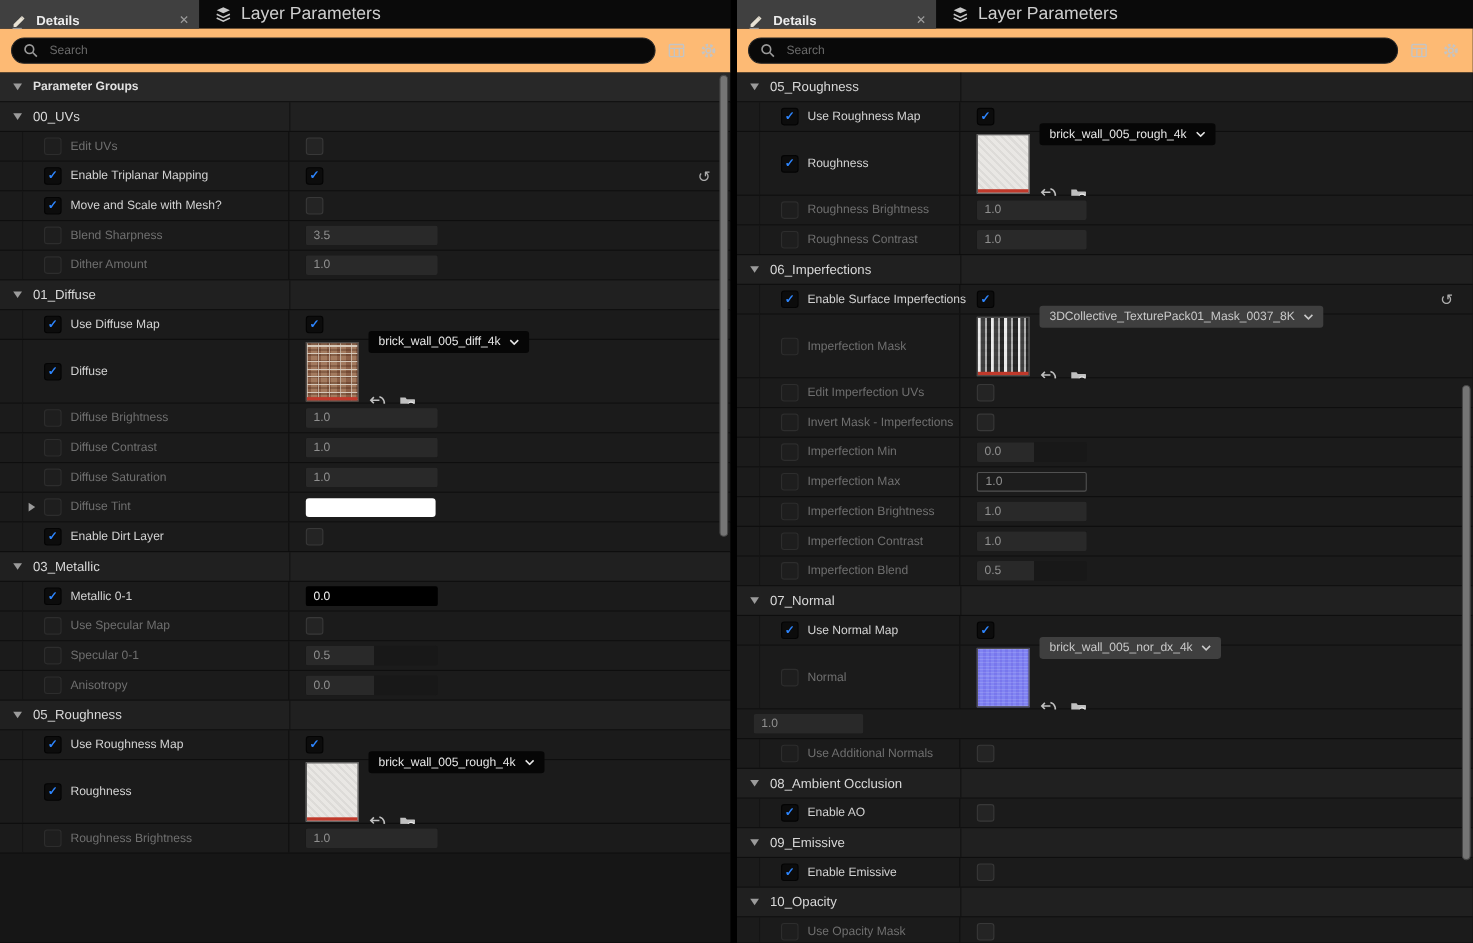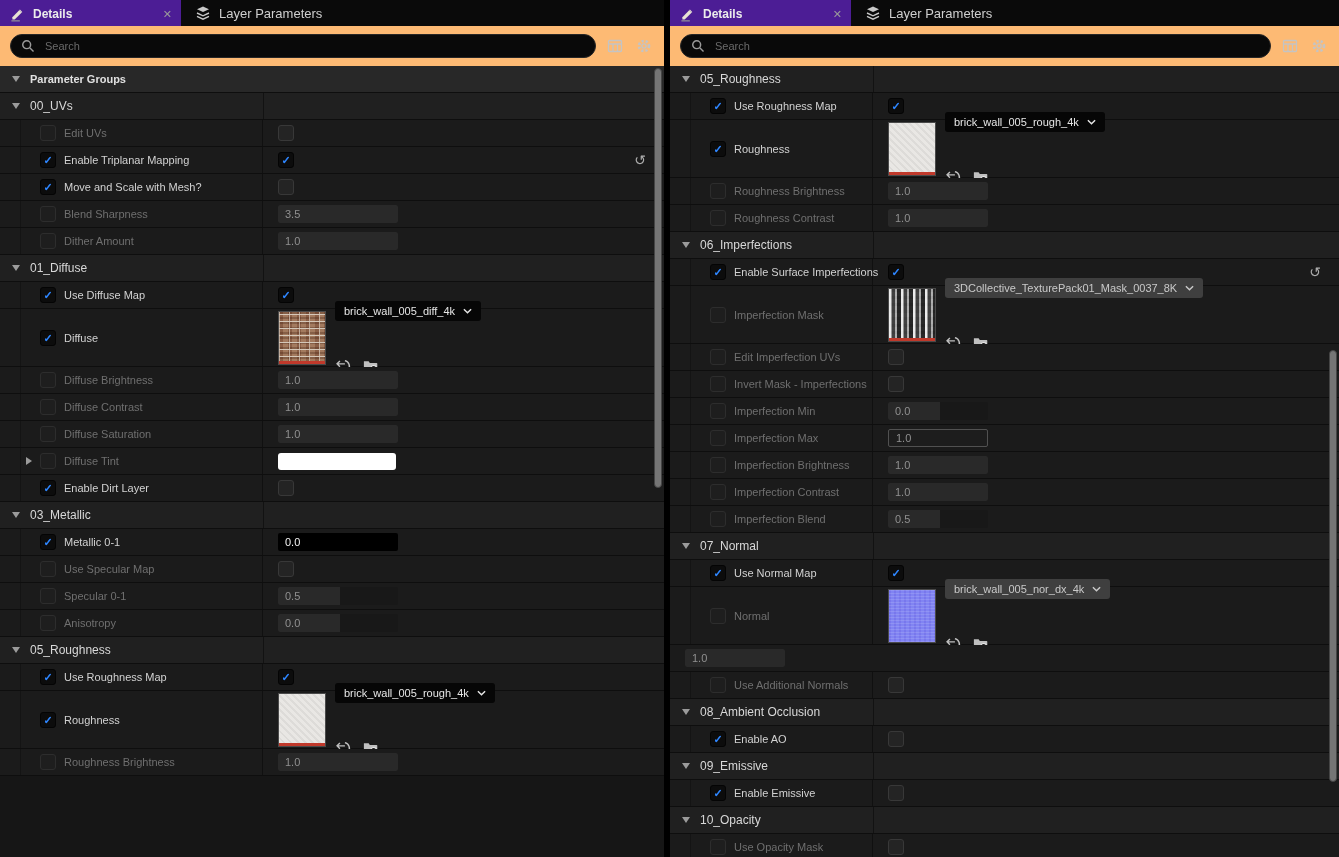--- a/index.html
+++ b/index.html
@@ -4,24 +4,24 @@
 <style>
   html,body{margin:0;padding:0;background:#000;width:1339px;height:857px;overflow:hidden;
     font-family:"Liberation Sans",sans-serif;-webkit-font-smoothing:antialiased;}
   #root{position:relative;width:1339px;height:857px;background:#000;}
   .panel{position:absolute;top:0;height:857px;background:#161616;overflow:hidden;}
   .p0{left:0;width:664px;}
   .p1{left:670px;width:669px;}
 
   
   .tabbar{height:26px;background:#0a0a0a;display:flex;align-items:stretch;}
-  .tab-active{width:162px;background:#4c1d95;display:flex;align-items:center;gap:8px;
-    padding:2px 9px 0 10px;font-size:12px;color:#ececec;font-weight:700;}
+  .tab-active{width:162px;background:#404040;display:flex;align-items:flex-start;gap:8px;
+    padding:12px 9px 0 10px;font-size:12px;color:#ececec;font-weight:700;}
   .tab-active .close{margin-left:auto;color:#9a9a9a;font-size:11px;font-weight:400;cursor:pointer;}
-  .tab{display:flex;align-items:center;gap:8px;padding:0 14px;color:#cfcfcf;font-size:13px;}
+  .tab{display:flex;align-items:center;gap:8px;padding:0 14px;color:#cfcfcf;font-size:16px;}
   .tabicon{display:flex;align-items:center;}
 
   
   .toolbar{height:40px;display:flex;align-items:center;gap:9px;padding:0 10px;background:#fdba74;}
   .search{flex:1;height:24px;border-radius:12px;background:#090909;border:1px solid #262626;
     display:flex;align-items:center;gap:8px;padding:0 10px;box-sizing:border-box;}
   .search input{flex:1;background:transparent;border:0;outline:0;color:#ddd;font-size:11px;
     font-family:"Liberation Sans",sans-serif;}
   .search input::placeholder{color:#6a6a6a;}
   .sicon{display:flex;align-items:center;}

